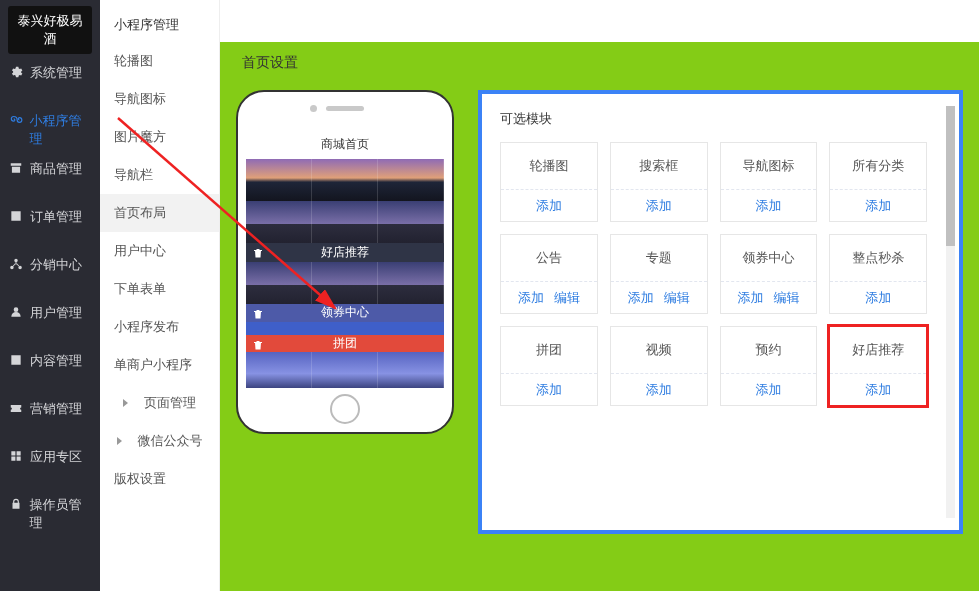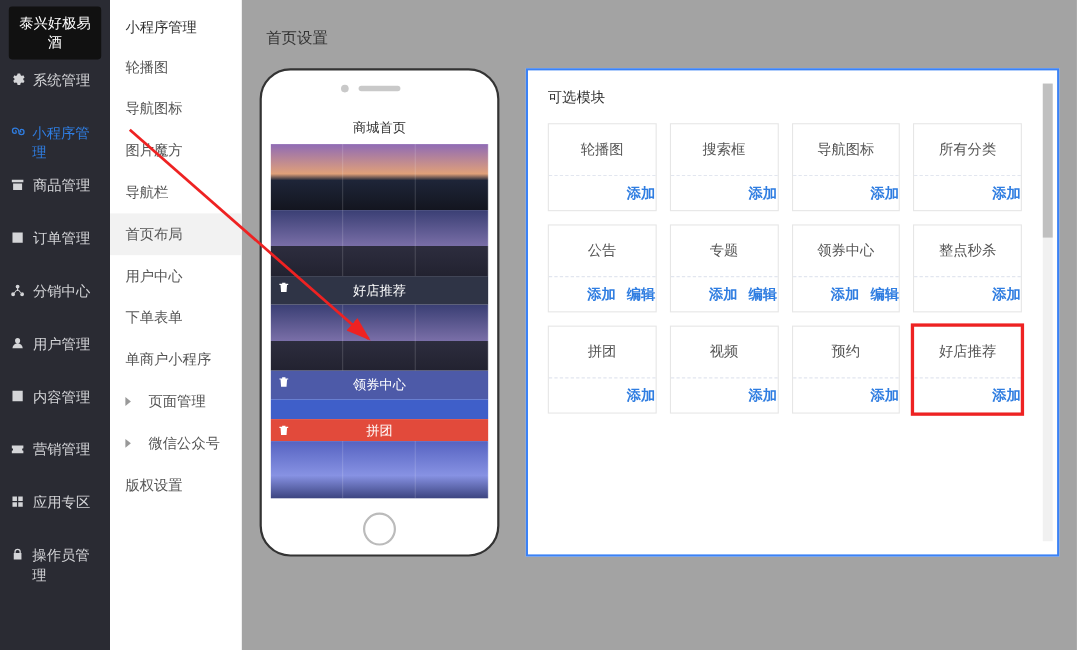--- a/index.html
+++ b/index.html
@@ -10,55 +10,55 @@
   .brand{background:#111;color:#fff;border-radius:3px;text-align:center;padding:6px 4px;font-size:13px;margin-bottom:10px;}
   .s1-item{display:flex;align-items:flex-start;gap:6px;height:48px;color:#d4d5d8;font-size:13px;cursor:pointer;}
   .s1-item.active{color:#2f7de1;}
   .s1-item .ic{width:16px;height:16px;display:flex;align-items:center;justify-content:center;}
   .s1-item .ic svg{fill:currentColor;}
   
   .sidebar2{width:120px;background:#fff;border-right:1px solid #eee;padding-top:8px;}
   .s2-title{padding:8px 14px;color:#333;font-size:13px;}
   .s2-item{padding:10px 14px;color:#555;font-size:13px;cursor:pointer;}
   .s2-item.active{background:#f2f2f2;}
-  .s2-group{padding:10px 14px;color:#555;font-size:13px;cursor:pointer;display:flex;align-items:center;gap:16px;}
+  .s2-group{padding:10px 14px;color:#555;font-size:13px;cursor:pointer;display:flex;align-items:center;gap:16px;justify-content:center;}
   .caret{width:0;height:0;border-top:4px solid transparent;border-bottom:4px solid transparent;border-left:5px solid #999;}
   
-  .main{flex:1;background:#a3a3a3;padding:22px 16px;overflow:hidden;}
+  .main{flex:1;background:#84cc16;padding:8px 16px;overflow:hidden;margin-top:42px;}
   .page-title{font-size:14px;margin:4px 0 18px 6px;}
   .workspace{display:flex;gap:24px;}
   
-  .phone{width:218px;height:444px;border:2px solid #333;border-radius:28px;position:relative;background:#fff;padding:38px 8px 44px 8px;flex-shrink:0;}
+  .phone{width:218px;height:344px;border:2px solid #333;border-radius:28px;position:relative;background:#fff;padding:38px 8px 44px 8px;flex-shrink:0;}
   .phone .speaker{position:absolute;top:14px;left:50%;transform:translateX(-50%);width:38px;height:5px;background:#c9c9c9;border-radius:3px;}
   .phone .cam{position:absolute;top:13px;left:72px;width:7px;height:7px;background:#c9c9c9;border-radius:50%;}
   .phone .home{position:absolute;bottom:8px;left:50%;transform:translateX(-50%);width:30px;height:30px;border:2px solid #bbb;border-radius:50%;}
   .phone .screen{height:100%;overflow:hidden;display:flex;flex-direction:column;}
   .ph-title{text-align:center;font-size:12px;padding:6px 0;}
   .pv{height:60px;position:relative;background:#505a94;margin-bottom:0;}
   .pv.split3{display:flex;}
   .pv.split3>div{flex:1;border-right:1px solid rgba(255,255,255,.15);}
   .pv.night{background:linear-gradient(#3a3f74 0%,#7a6fa8 55%,#2d2d3e 55%,#222230 100%);}
   .pv.sunset{background:linear-gradient(#8f6bb5 0%,#e0a079 45%,#1e2538 55%,#13151f 100%);}
   .pv.wind{background:linear-gradient(#5663c1 0%,#8792e3 60%,#3c4480 100%);}
   .pv-bar{height:26px;display:flex;align-items:center;justify-content:center;color:#fff;font-size:12px;position:relative;}
   .pv-bar.dark{background:#2f3446;}
   .pv-bar.red{background:#e24a3b;}
   .pv-bar.blue{background:#3f5fc9;}
   .pv-bar.mid{background:#4d5aa8;}
   .pv-bar .del{position:absolute;left:6px;top:4px;width:16px;height:16px;color:#fff;}
   .trash-ic{width:12px;height:12px;}
   
-  .panel{flex:1;border:2px solid #3b82f6;background:#fff;padding:16px 18px;min-height:444px;position:relative;}
+  .panel{flex:1;border:4px solid #3b82f6;background:#fff;padding:16px 18px;min-height:444px;position:relative;}
   .panel .scrollbar{position:absolute;right:4px;top:12px;bottom:12px;width:9px;background:#f1f1f1;}
   .panel .scrollbar .thumb{position:absolute;top:0;left:0;right:0;height:140px;background:#c0c0c0;}
   .panel-title{font-size:13px;margin-bottom:14px;}
   .grid{display:grid;grid-template-columns:repeat(4,1fr);gap:12px;padding-right:14px;}
   .card{border:1px solid #e6e6e6;height:80px;display:flex;flex-direction:column;}
   .card .cname{flex:1;display:flex;align-items:center;justify-content:center;color:#555;}
-  .card .cacts{height:32px;border-top:1px dashed #e2e6ef;display:flex;align-items:center;justify-content:flex-end;gap:10px;font-weight:bold;}
+  .card .cacts{height:32px;border-top:1px dashed #e2e6ef;display:flex;align-items:center;justify-content:center;gap:10px;}
   .card .cacts span{color:#2f7de1;cursor:pointer;}
   .card.hl{outline:3px solid #e22;outline-offset:-1px;}
   
   .arrow-svg{position:absolute;left:0;top:0;pointer-events:none;}
 </style>
 </head>
 <body>
 
 <div class="layout">
 
@@ -148,20 +148,21 @@
 
   <div class="sidebar2">
     <div class="s2-title">小程序管理</div>
     <div class="s2-item">轮播图</div>
     <div class="s2-item">导航图标</div>
     <div class="s2-item">图片魔方</div>
     <div class="s2-item">导航栏</div>
     <div class="s2-item active">首页布局</div>
     <div class="s2-item">用户中心</div>
     <div class="s2-item">下单表单</div>
+    <div class="s2-item">小程序发布</div>
     <div class="s2-item">单商户小程序</div>
     <div class="s2-group">
         <span class="caret"></span>
         <span>页面管理</span>
       </div>
     <div class="s2-group">
         <span class="caret"></span>
         <span>微信公众号</span>
       </div>
     <div class="s2-item">版权设置</div>

